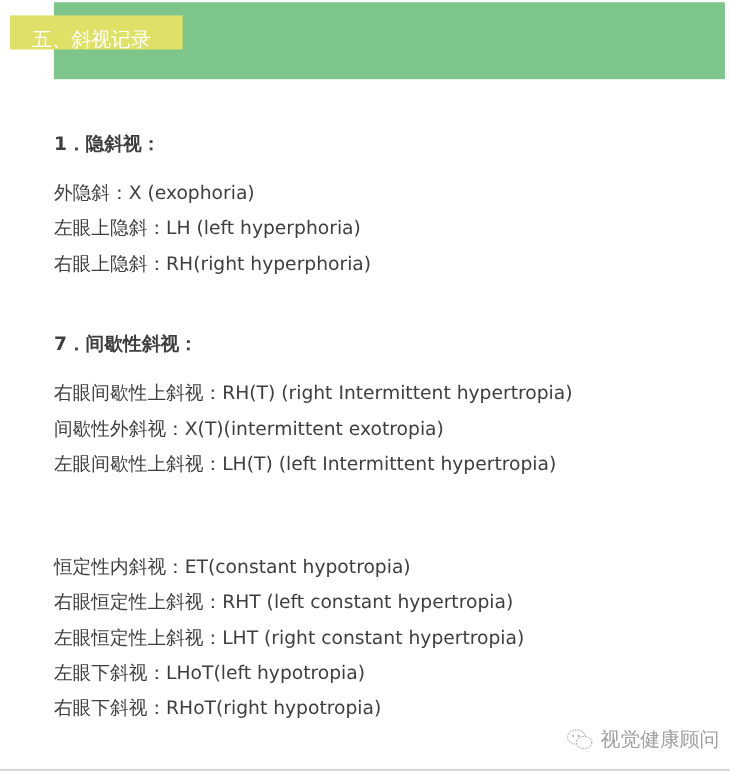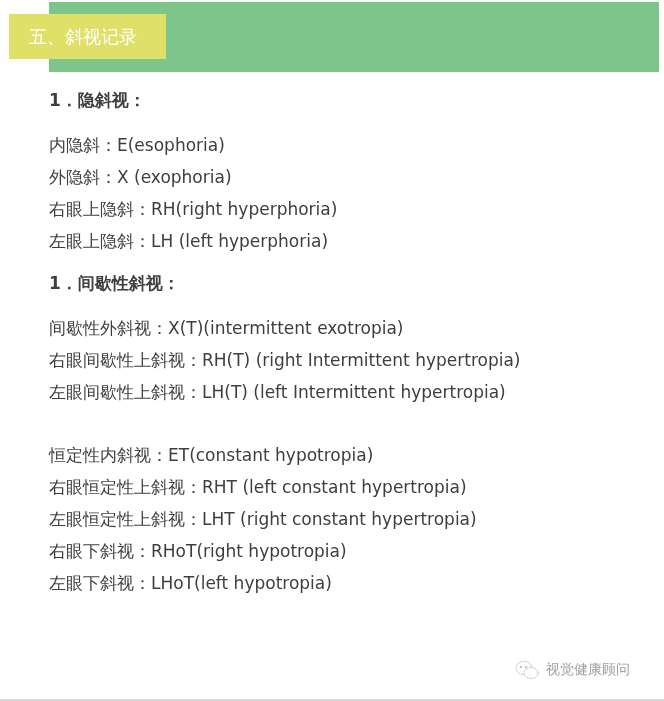--- a/index.html
+++ b/index.html
@@ -1,61 +1,60 @@
 <!DOCTYPE html>
 <html><head>
 <meta charset="utf-8">
 <style>
   html, body { margin: 0; padding: 0; background: #ffffff; }
   body { width: 664px; height: 701px; position: relative; overflow: hidden;
          font-family: "DejaVu Sans", "Liberation Sans", sans-serif; color: #3e3e3e; }
   .green-bar { position: absolute; left: 49px; top: 2px; width: 610px; height: 70px; background: #7dc58b; }
-  .yellow-box { position: absolute; left: 9px; top: 14px; width: 157px; height: 45px; background: #dfe067;
+  .yellow-box { position: absolute; left: 9px; top: 14px; width: 157px; height: 31px; background: #dfe067;
                 color: #ffffff; font-size: 18px; line-height: 45px; padding-left: 20px; box-sizing: border-box; white-space: nowrap; }
   .content { position: absolute; left: 49px; top: 88px; width: 600px; }
   .heading { font-weight: bold; font-size: 17px; height: 24px; line-height: 24px; margin: 0; white-space: nowrap; }
   .item { font-size: 17px; height: 32px; line-height: 32px; margin: 0; white-space: nowrap; }
-  .section { margin-bottom: 0; }
+  .section { margin-bottom: 0; margin-top: 31px; }
   .gap-after-heading { height: 17px; }
   .gap-after-section { height: 14px; }
-  .watermark { position: absolute; left: 514px; top: 660px; display: flex; align-items: center; color: #a0a0a0; font-size: 14px; }
+  .watermark { position: absolute; left: 514px; top: 660px; display: flex; align-items: center; color: #a0a0a0; font-size: 18px; }
   .wm-icon { width: 26px; height: 20px; margin-right: 6px; }
   .bottom-line { position: absolute; left: 0; top: 699px; width: 664px; height: 2px; background: #d9d9d9; }
 </style>
 </head>
 <body>
 
 <div class="green-bar"></div>
 <div class="yellow-box">五、斜视记录</div>
 
 <div class="content">
   <div class="section">
     <p class="heading">1．隐斜视：</p>
     <div class="gap-after-heading"></div>
-    <p class="item">内隐斜：E(esophoria)</p>
     <p class="item">外隐斜：X (exophoria)</p>
+    <p class="item">左眼上隐斜：LH (left hyperphoria)</p>
     <p class="item">右眼上隐斜：RH(right hyperphoria)</p>
-    <p class="item">左眼上隐斜：LH (left hyperphoria)</p>
   </div>
   <div class="gap-after-section"></div>
   <div class="section">
-    <p class="heading">1．间歇性斜视：</p>
+    <p class="heading">7．间歇性斜视：</p>
     <div class="gap-after-heading"></div>
+    <p class="item">右眼间歇性上斜视：RH(T) (right Intermittent hypertropia)</p>
     <p class="item">间歇性外斜视：X(T)(intermittent exotropia)</p>
-    <p class="item">右眼间歇性上斜视：RH(T) (right Intermittent hypertropia)</p>
     <p class="item">左眼间歇性上斜视：LH(T) (left Intermittent hypertropia)</p>
   </div>
   <div class="gap-after-section"></div>
   <div class="section">
     <div class="gap-after-heading"></div>
     <p class="item">恒定性内斜视：ET(constant hypotropia)</p>
     <p class="item">右眼恒定性上斜视：RHT (left constant hypertropia)</p>
     <p class="item">左眼恒定性上斜视：LHT (right constant hypertropia)</p>
+    <p class="item">左眼下斜视：LHoT(left hypotropia)</p>
     <p class="item">右眼下斜视：RHoT(right hypotropia)</p>
-    <p class="item">左眼下斜视：LHoT(left hypotropia)</p>
   </div>
 </div>
 
 <div class="watermark">
   <svg class="wm-icon" viewBox="0 0 26 20">
     <ellipse cx="10" cy="8" rx="8" ry="6.5" fill="none" stroke="#b0b0b0" stroke-width="1" stroke-dasharray="1.5 1"></ellipse>
     <ellipse cx="17" cy="13" rx="7" ry="5.5" fill="#ffffff" stroke="#b0b0b0" stroke-width="1" stroke-dasharray="1.5 1"></ellipse>
     <circle cx="7" cy="7" r="1" fill="#b0b0b0"></circle>
     <circle cx="12" cy="7" r="1" fill="#b0b0b0"></circle>
   </svg>

